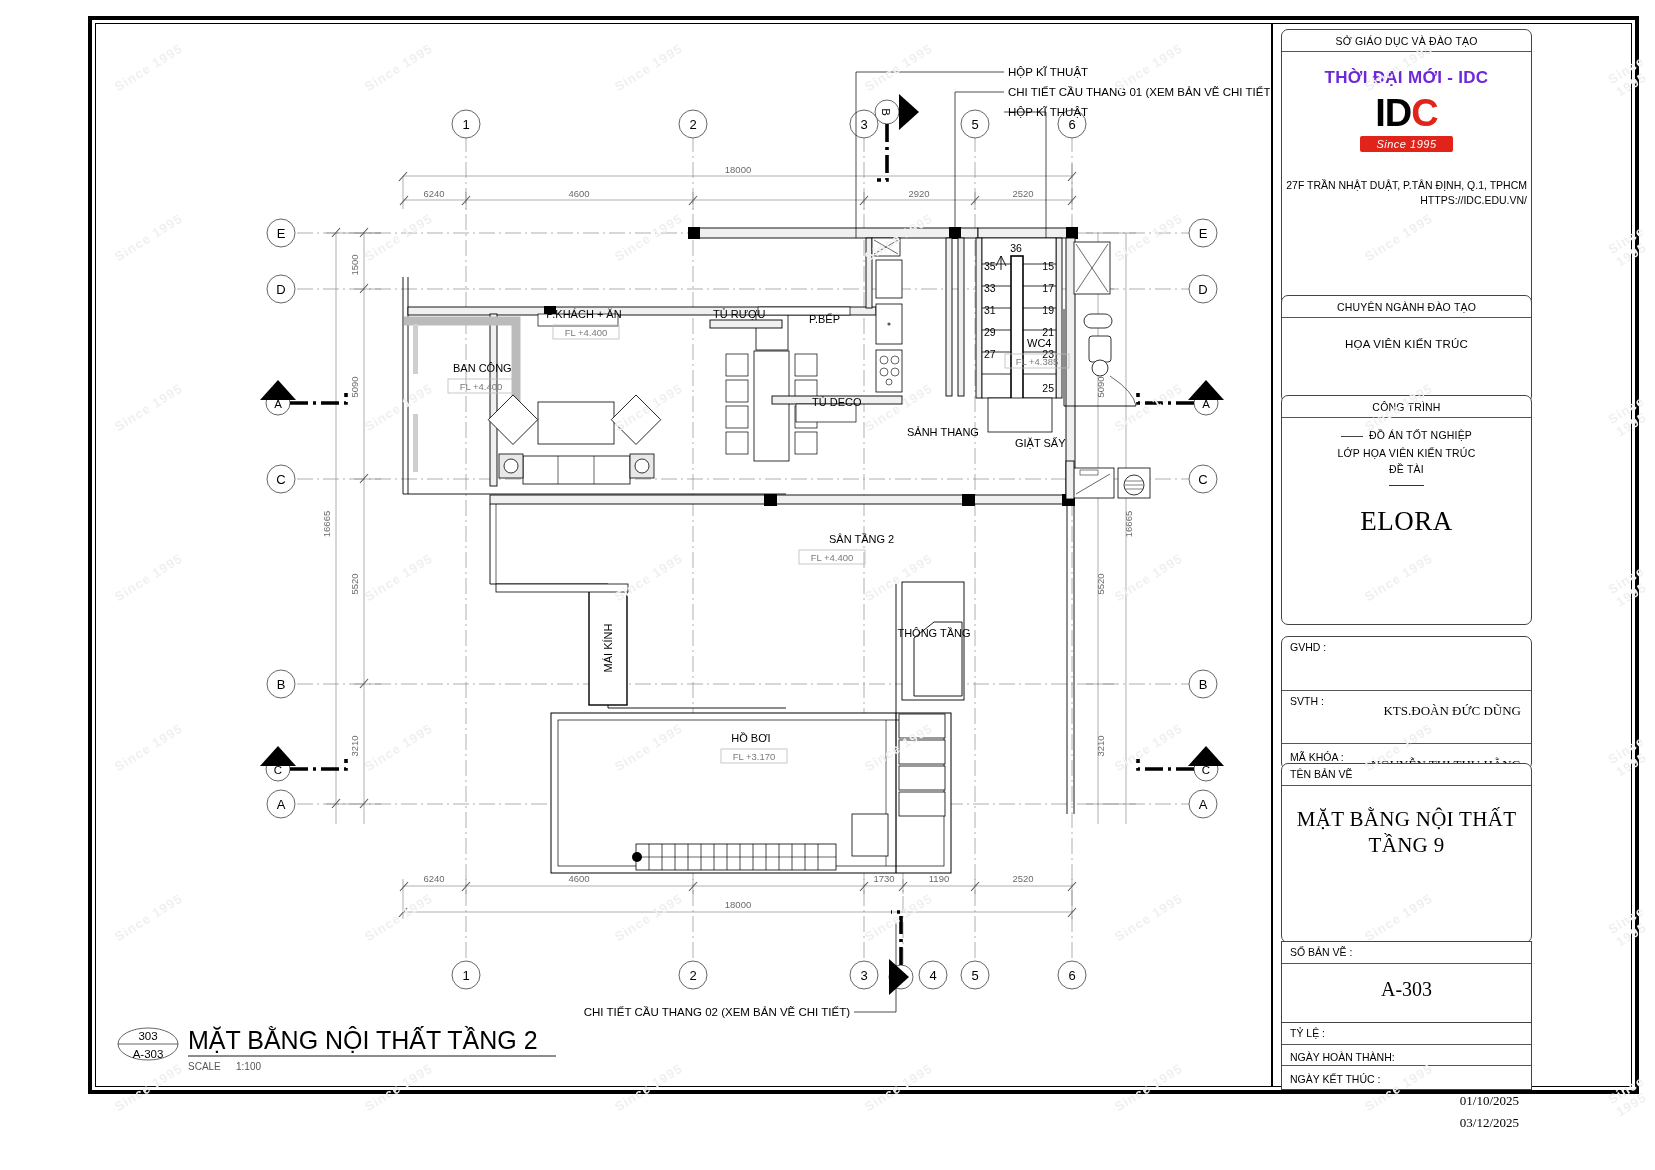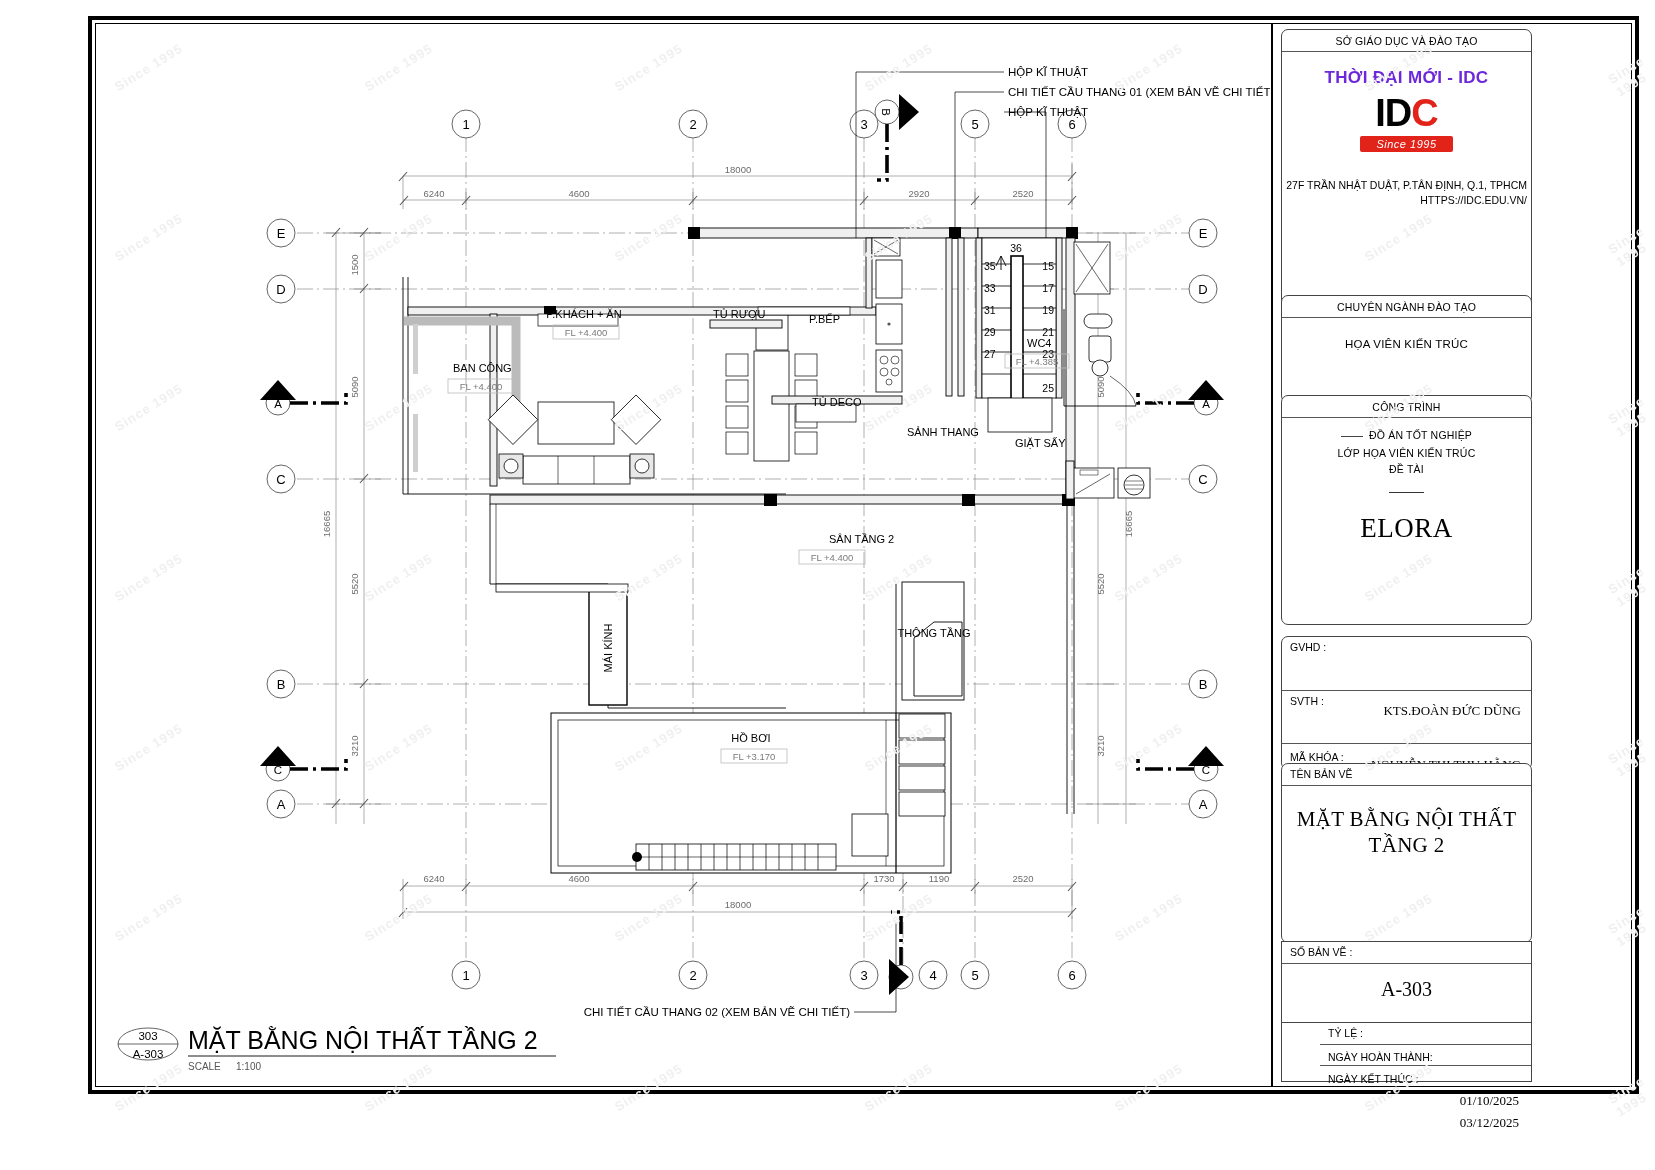--- a/index.html
+++ b/index.html
@@ -23,21 +23,21 @@
   .logo-mark{font-weight:bold;font-size:38px;letter-spacing:-1px;line-height:1;margin-top:6px;position:relative;display:inline-block;}
   .logo-mark .c-red{color:#e2231a;}
   .logo-since{display:inline-block;background:#e2231a;color:#fff;font-size:11px;font-style:italic;padding:2px 16px;border-radius:2px;margin-top:4px;letter-spacing:.5px;}
   .addr{font-size:10.5px;text-align:right;line-height:1.45;padding:0 4px;}
 
   .serif{font-family:"Liberation Serif",serif;margin-top:47px;}
   .proj-name{font-family:"Liberation Serif",serif;font-size:27px;text-align:center;line-height:1.18;letter-spacing:.5px;}
   .sheet-title{font-family:"Liberation Serif",serif;font-size:21px;text-align:center;line-height:1.25;letter-spacing:.3px;}
   .sheet-no{font-family:"Liberation Serif",serif;font-size:20px;text-align:center;}
   .dash{display:inline-block;width:22px;border-top:1px solid #444;vertical-align:middle;margin-right:6px;}
-  .ul{border-bottom:1px solid #333;display:inline-block;padding-bottom:17px;}
+  .ul{border-bottom:1px solid #333;display:inline-block;padding-bottom:10px;}
 
   
   .draw{position:absolute;left:96px;top:24px;width:1174px;height:1062px;}
   svg{position:absolute;left:0;top:0;}
   .txt{font-family:"Liberation Sans",sans-serif;font-size:11.5px;fill:#000;}
   .txt-s{font-family:"Liberation Sans",sans-serif;font-size:9.5px;fill:#6b6b6b;}
   .txt-r{font-family:"Liberation Sans",sans-serif;font-size:11px;fill:#000;}
   .txt-fl{font-family:"Liberation Sans",sans-serif;font-size:9.5px;fill:#7a7a7a;}
   .txt-g{font-family:"Liberation Sans",sans-serif;font-size:13px;fill:#000;}
   .txt-num{font-family:"Liberation Sans",sans-serif;font-size:10.5px;fill:#000;}
@@ -625,30 +625,30 @@
       <div style="height:26px;position:relative;">
         <div class="tb-capl" style="position:absolute;left:0;top:3px;">MÃ KHÓA  :</div>
         <div class="serif" style="position:absolute;right:6px;top:3px;font-size:12.5px;">HCK80T2</div>
       </div>
     </div>
 
     <div class="tb-box" style="top:740px;height:180px;">
       <div class="tb-row tb-capl" style="height:22px;">TÊN BẢN VẼ</div>
       <div class="sheet-title" style="margin-top:20px;">
         <div>MẶT BẰNG NỘI THẤT</div>
-        <div>TẦNG 2</div>
+        <div>TẦNG 9</div>
       </div>
     </div>
 
     <div class="tb-box" style="top:918px;height:82px;border-radius:0;">
       <div class="tb-row tb-capl" style="height:22px;">SỐ BẢN VẼ :</div>
       <div class="sheet-no" style="margin-top:14px;">A-303</div>
     </div>
 
-    <div class="tb-box" style="top:999px;height:60px;border-radius:0;padding-left:38px;">
+    <div class="tb-box" style="top:999px;height:68px;border-radius:0;">
       <div class="tb-row tb-capl" style="height:22px;">TỶ LỆ  :</div>
       <div class="tb-row" style="height:21px;position:relative;">
         <div class="tb-capl" style="position:absolute;left:0;top:2px;">NGÀY HOÀN THÀNH:</div>
         <div class="serif" style="position:absolute;right:12px;top:1px;font-size:13px;">01/10/2025</div>
       </div>
       <div style="height:21px;position:relative;">
         <div class="tb-capl" style="position:absolute;left:0;top:3px;">NGÀY KẾT THÚC  :</div>
         <div class="serif" style="position:absolute;right:12px;top:2px;font-size:13px;">03/12/2025</div>
       </div>
     </div>

